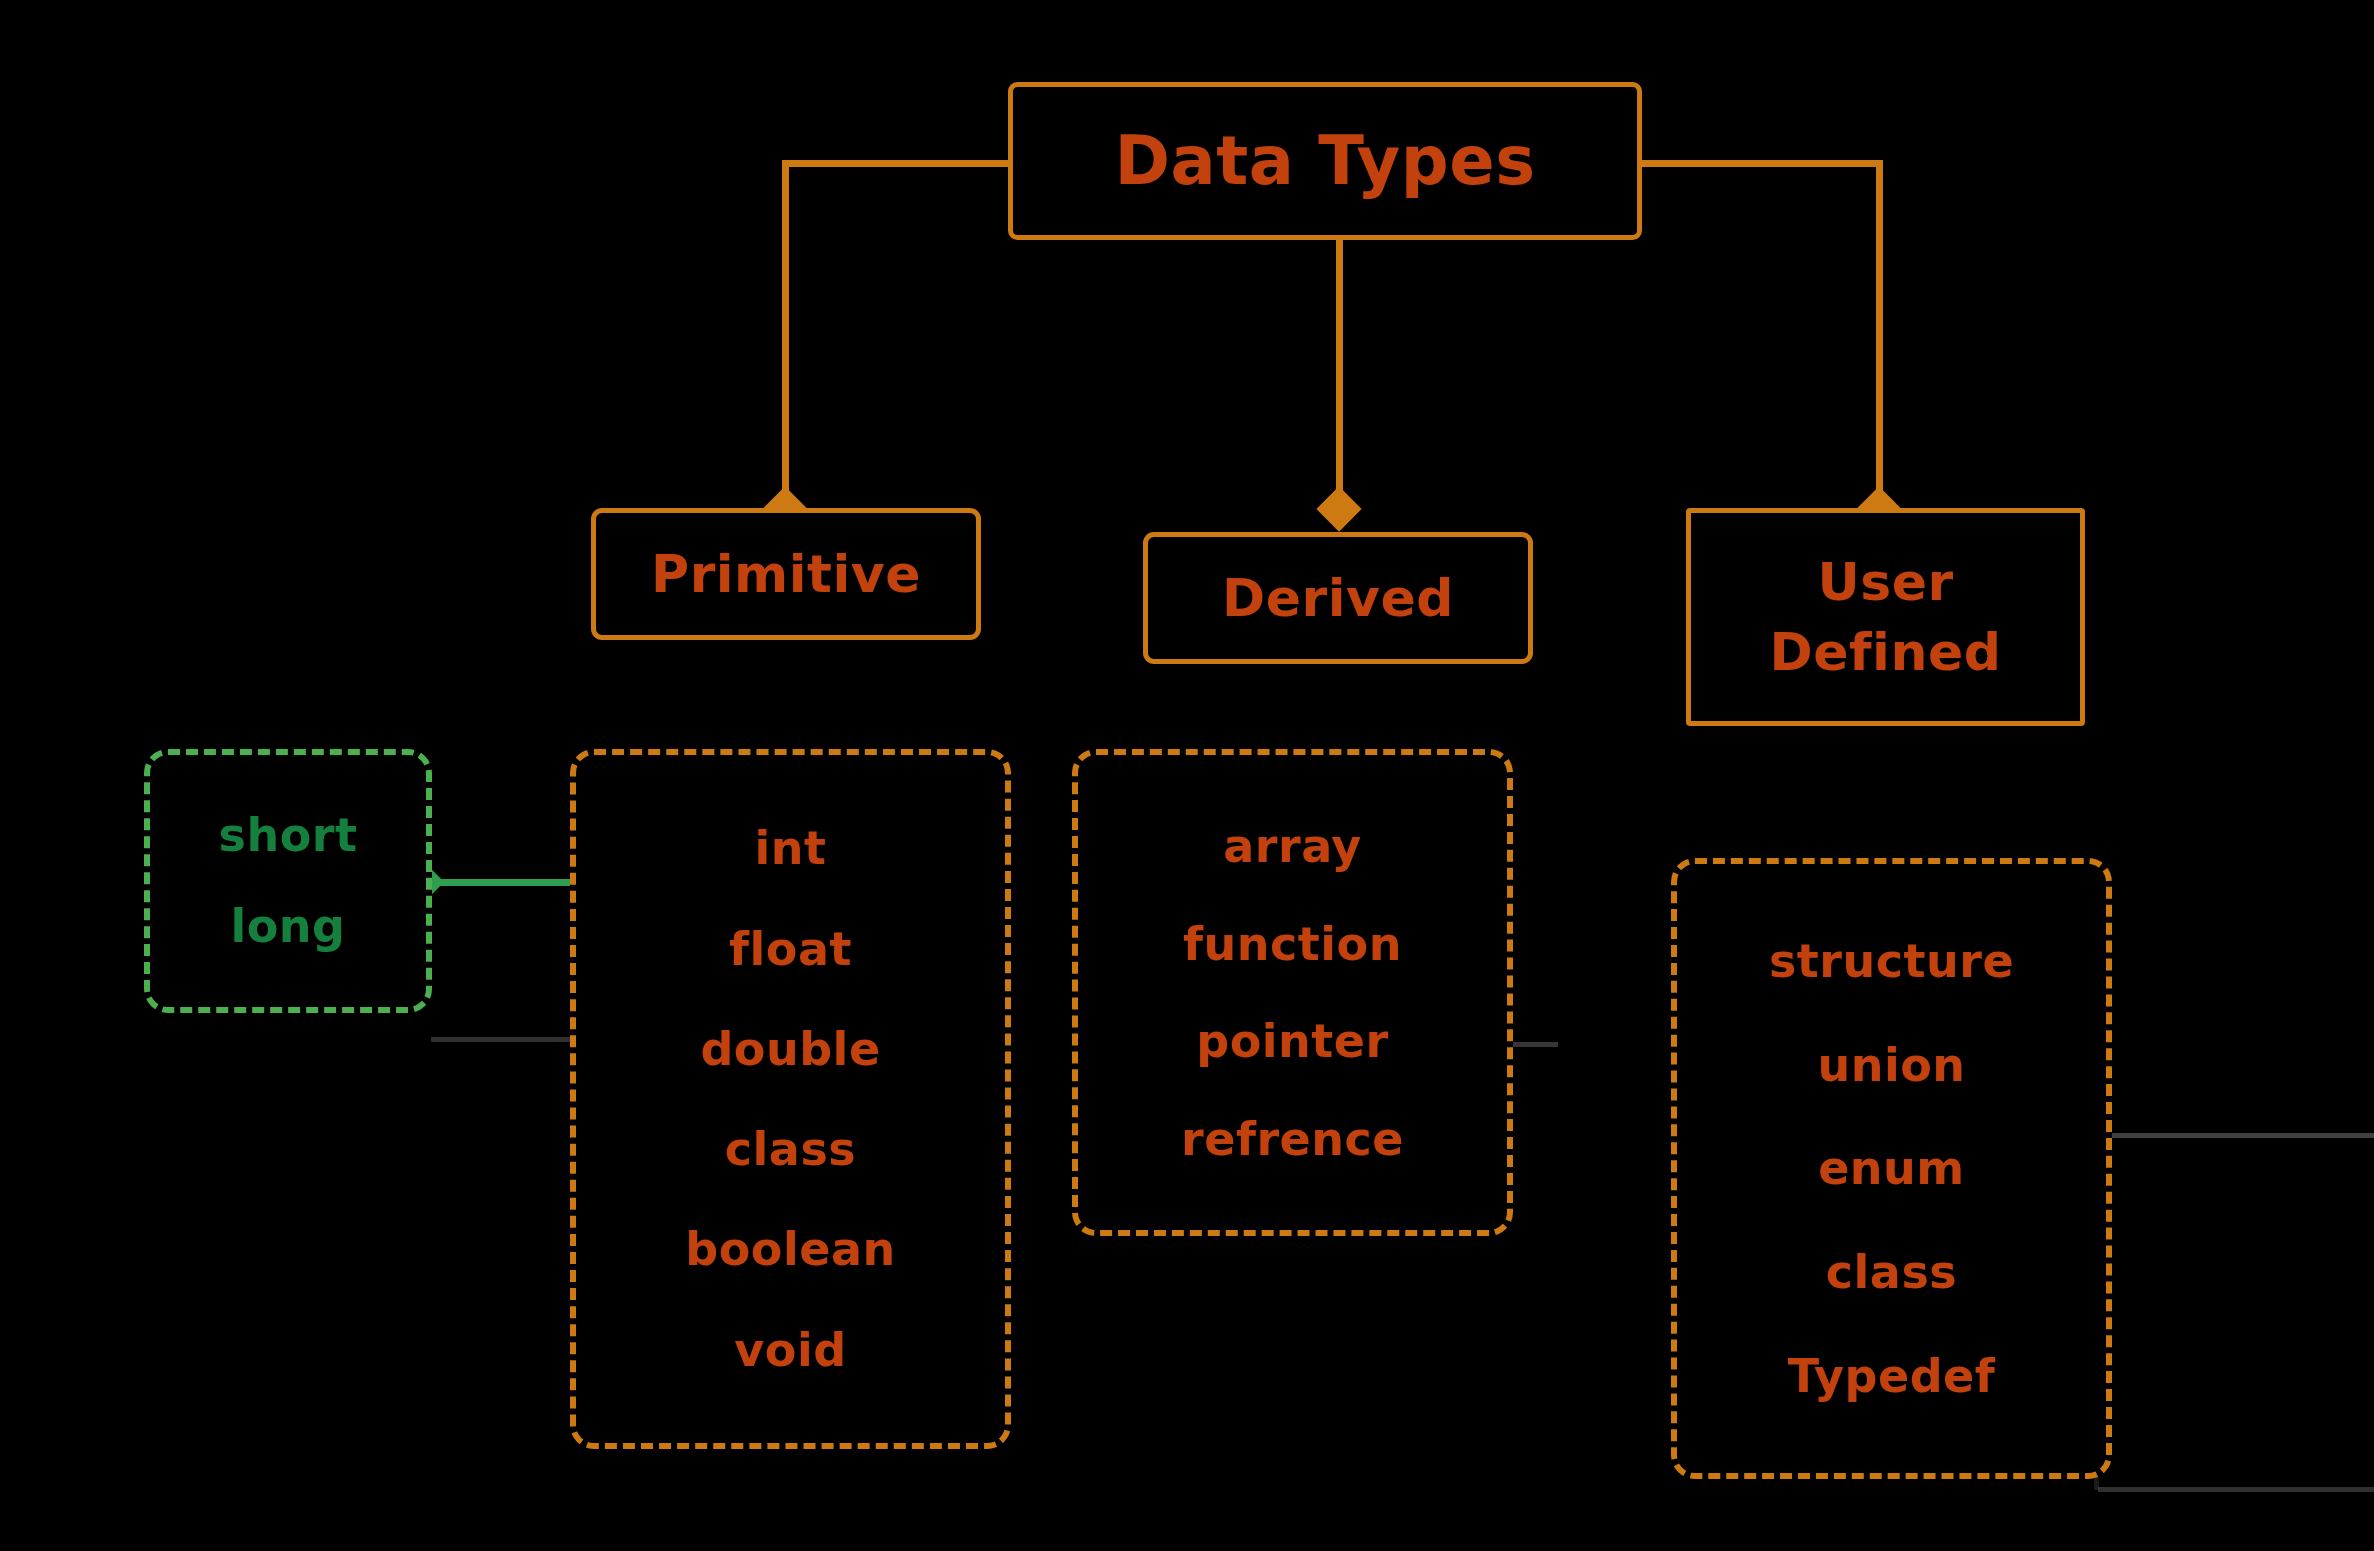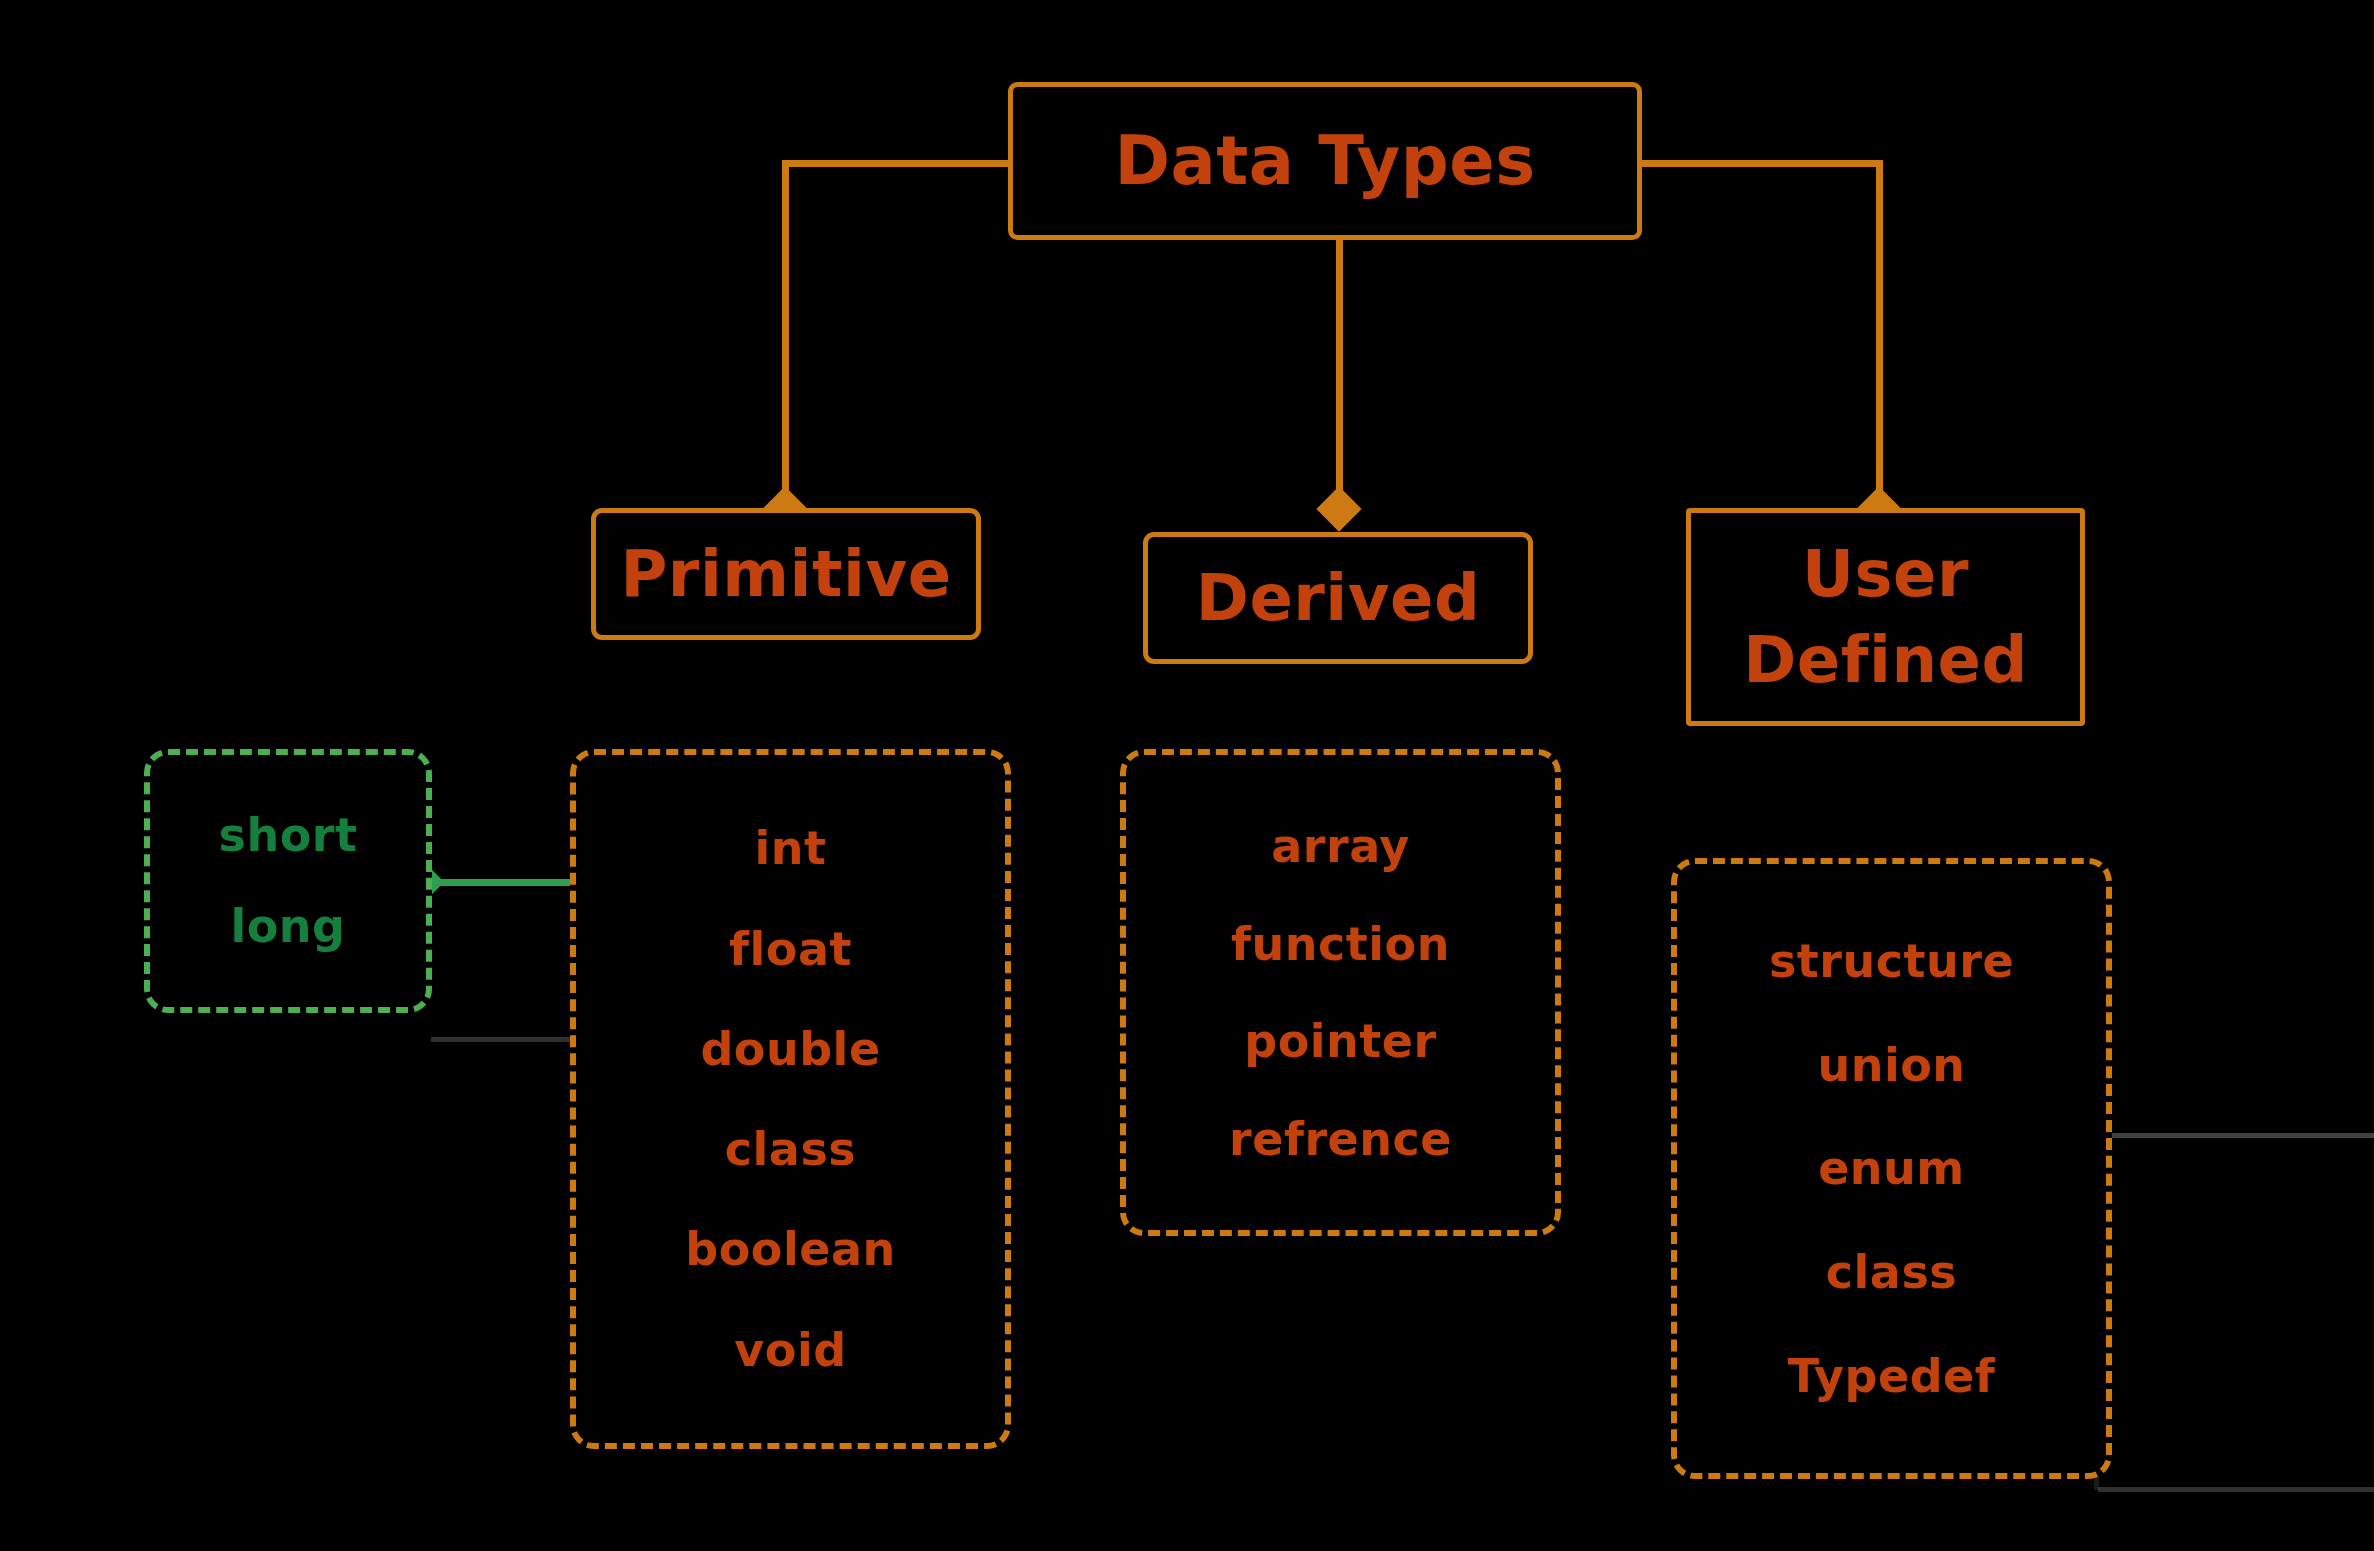--- a/index.html
+++ b/index.html
@@ -43,41 +43,41 @@
     left: 1008px; top: 82px;
     width: 634px; height: 158px;
     font-size: 67px;
     font-weight: 700;
     border-radius: 9.3px;
     border-style: solid;
   }
 
   
   .node.level2 {
-    font-size: 64px;
+    font-size: 52px;
     font-weight: 700;
     border-radius: 11px;
   }
   #n-primitive { left: 591px;  top: 508px;  width: 390px; height: 132px; }
   #n-derived   { left: 1143px; top: 508px;  width: 390px; height: 132px; margin-top: 24px; }
   #n-userdef   { left: 1686px; top: 508px;  width: 399px; height: 218px;
                  border-radius: 4px; }
 
   
   .node.leaf {
     font-size: 46px;
     font-weight: 700;
     border-style: dashed;
     border-width: 6.5px;
     border-radius: 24px;
     justify-content: space-evenly;
     padding: 24px 0;
   }
   #n-primitive-list { left: 570px;  top: 749px;  width: 441px; height: 700px; }
-  #n-derived-list   { left: 1120px; top: 749px;  width: 441px; height: 487px; }
+  #n-derived-list   { left: 1072px; top: 749px;  width: 441px; height: 487px; }
   #n-userdef-list   { left: 1671px; top: 858px;  width: 441px; height: 621px; }
 
   #n-modifiers {
     left: 144px; top: 749px;
     width: 288px; height: 264px;
     font-size: 46px;
     font-weight: 700;
     color: #15803d;
     border: 6.5px dashed #4CAF50;
     border-radius: 24px;

